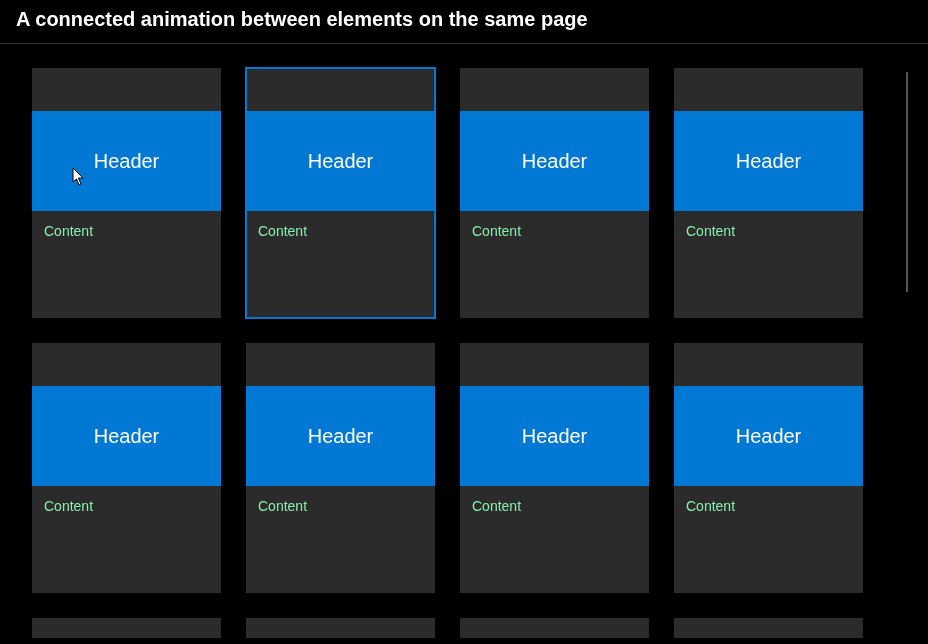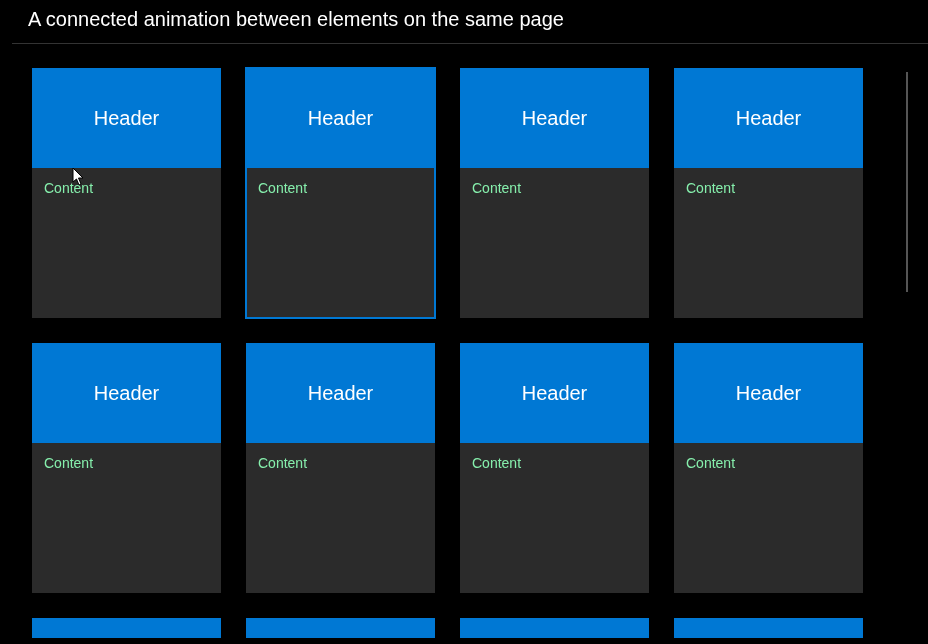--- a/index.html
+++ b/index.html
@@ -11,24 +11,23 @@
       background: #000000;
       font-family: 'Segoe UI', Tahoma, Geneva, sans-serif;
       color: #ffffff;
       width: 928px;
       height: 644px;
       overflow: hidden;
       position: relative;
     }
     .page-title {
       font-size: 20px;
-      font-weight: 400;
+      font-weight: 700;
       padding: 8px 16px 12px 16px;
       border-bottom: 1px solid #333333;
-      margin-left: 12px;
     }
     .grid-container {
       padding: 24px 32px 0 32px;
       display: flex;
       flex-wrap: wrap;
       gap: 25px;
       position: relative;
     }
     .card {
       width: 189px;
@@ -44,20 +43,21 @@
     }
     .card-header {
       background: #0078d4;
       height: 100px;
       display: flex;
       align-items: center;
       justify-content: center;
       font-size: 20px;
       font-weight: 400;
       color: #ffffff;
+      margin-top: 43px;
     }
     .card-content {
       padding: 12px;
       font-size: 14px;
       font-weight: 400;
       color: #86efac;
       flex: 1;
     }
     .scrollbar-track {
       position: absolute;

